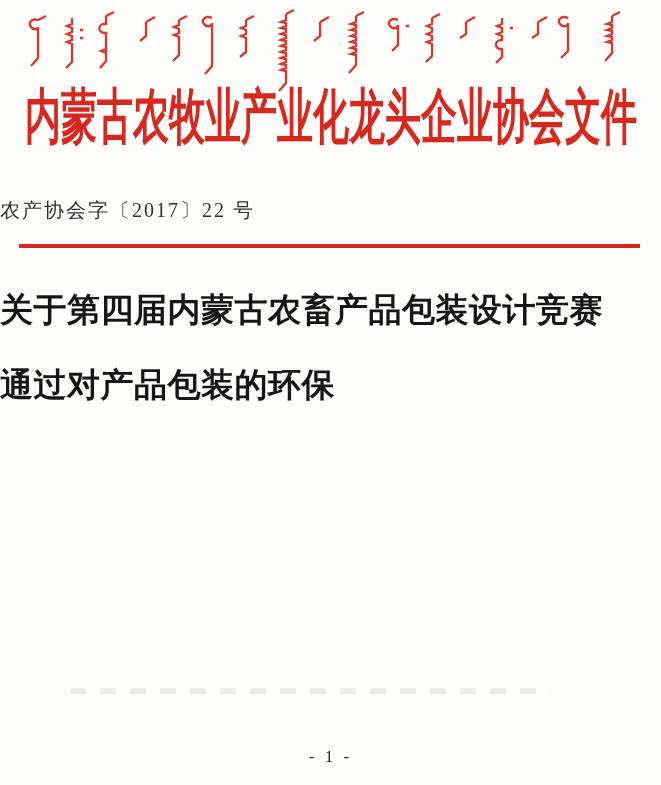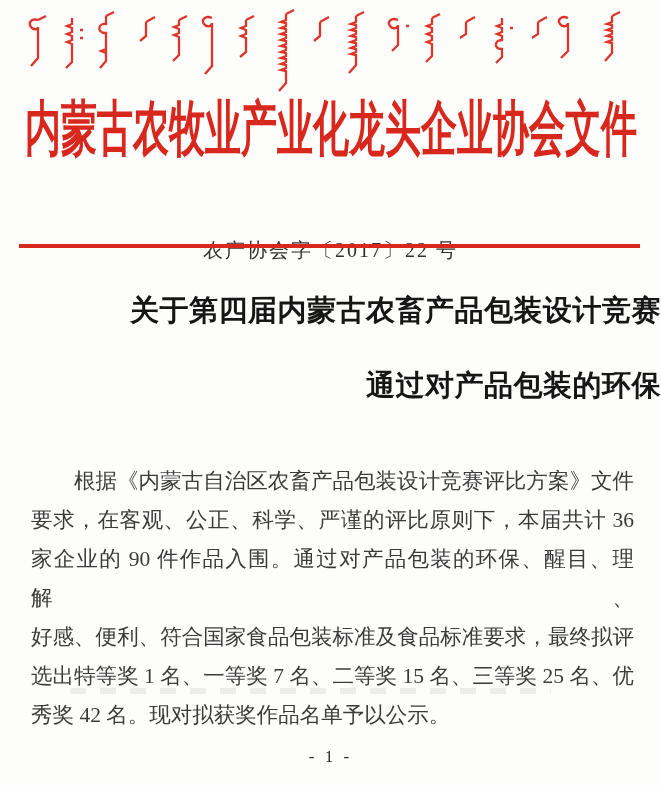--- a/index.html
+++ b/index.html
@@ -8,44 +8,44 @@
     width:661px;height:785px;
     margin:0 auto;
     background:#fdfdfc;
     overflow:hidden;
     font-family:"Liberation Serif","DejaVu Serif",serif;
   }
   
   .mongolian{position:absolute;top:0;left:0;width:661px;height:100px;}
   
   .org-title-wrap{
-    position:absolute;top:94px;left:0;right:0;height:70px;
-    display:flex;justify-content:center;align-items:center;
+    position:absolute;top:87px;left:0;right:0;height:70px;
+    display:flex;justify-content:center;align-items:flex-start;
   }
   .org-title{
     font-size:60px;line-height:60px;font-weight:bold;
     white-space:nowrap;color:#d8281e;
     transform:scaleX(0.60);transform-origin:50% 50%;
     letter-spacing:0px;
   }
   
   .doc-number{
     position:absolute;top:197px;left:0;right:0;
-    text-align:center;font-size:20px;line-height:26px;
-    color:#2f2f2f;letter-spacing:2px;margin-top:40px;
+    font-size:20px;line-height:26px;
+    color:#2f2f2f;letter-spacing:2px;
   }
   
   .red-rule{
     position:absolute;top:244px;left:19px;width:621px;height:4px;
     background:#d8281e;
   }
   
   .doc-title{
     position:absolute;left:0;right:0;margin:0;
-    text-align:right;font-size:29px;line-height:36px;
+    text-align:left;font-size:33px;line-height:36px;
     font-weight:bold;color:#161616;letter-spacing:0.5px;
   }
   .doc-title.l1{top:292px;}
   .doc-title.l2{top:367px;}
   
   .body-text{
     position:absolute;top:462px;left:31px;right:27px;
     font-size:21.5px;color:#3b3b3b;
   }
   .body-line{
@@ -105,26 +105,18 @@
     <div class="org-title">内蒙古农牧业产业化龙头企业协会文件</div>
   </div>
 
   <div class="doc-number">农产协会字〔2017〕22 号</div>
 
   <div class="red-rule"></div>
 
   <h1 class="doc-title l1">关于第四届内蒙古农畜产品包装设计竞赛</h1>
   <h1 class="doc-title l2">通过对产品包装的环保</h1>
 
-  <div class="body-text">
-    <div class="body-line fill indent">根据《内蒙古自治区农畜产品包装设计竞赛评比方案》文件</div>
-    <div class="body-line fill">要求，在客观、公正、科学、严谨的评比原则下，本届共计 36</div>
-    <div class="body-line fill">家企业的 90 件作品入围。通过对产品包装的环保、醒目、理解、</div>
-    <div class="body-line fill">好感、便利、符合国家食品包装标准及食品标准要求，最终拟评</div>
-    <div class="body-line fill">选出特等奖 1 名、一等奖 7 名、二等奖 15 名、三等奖 25 名、优</div>
-    <div class="body-line">秀奖 42 名。现对拟获奖作品名单予以公示。</div>
-  </div>
 
   <div class="smudge"></div>
 
   <div class="page-number">- 1 -</div>
 
 </div>
 
 </body></html>

